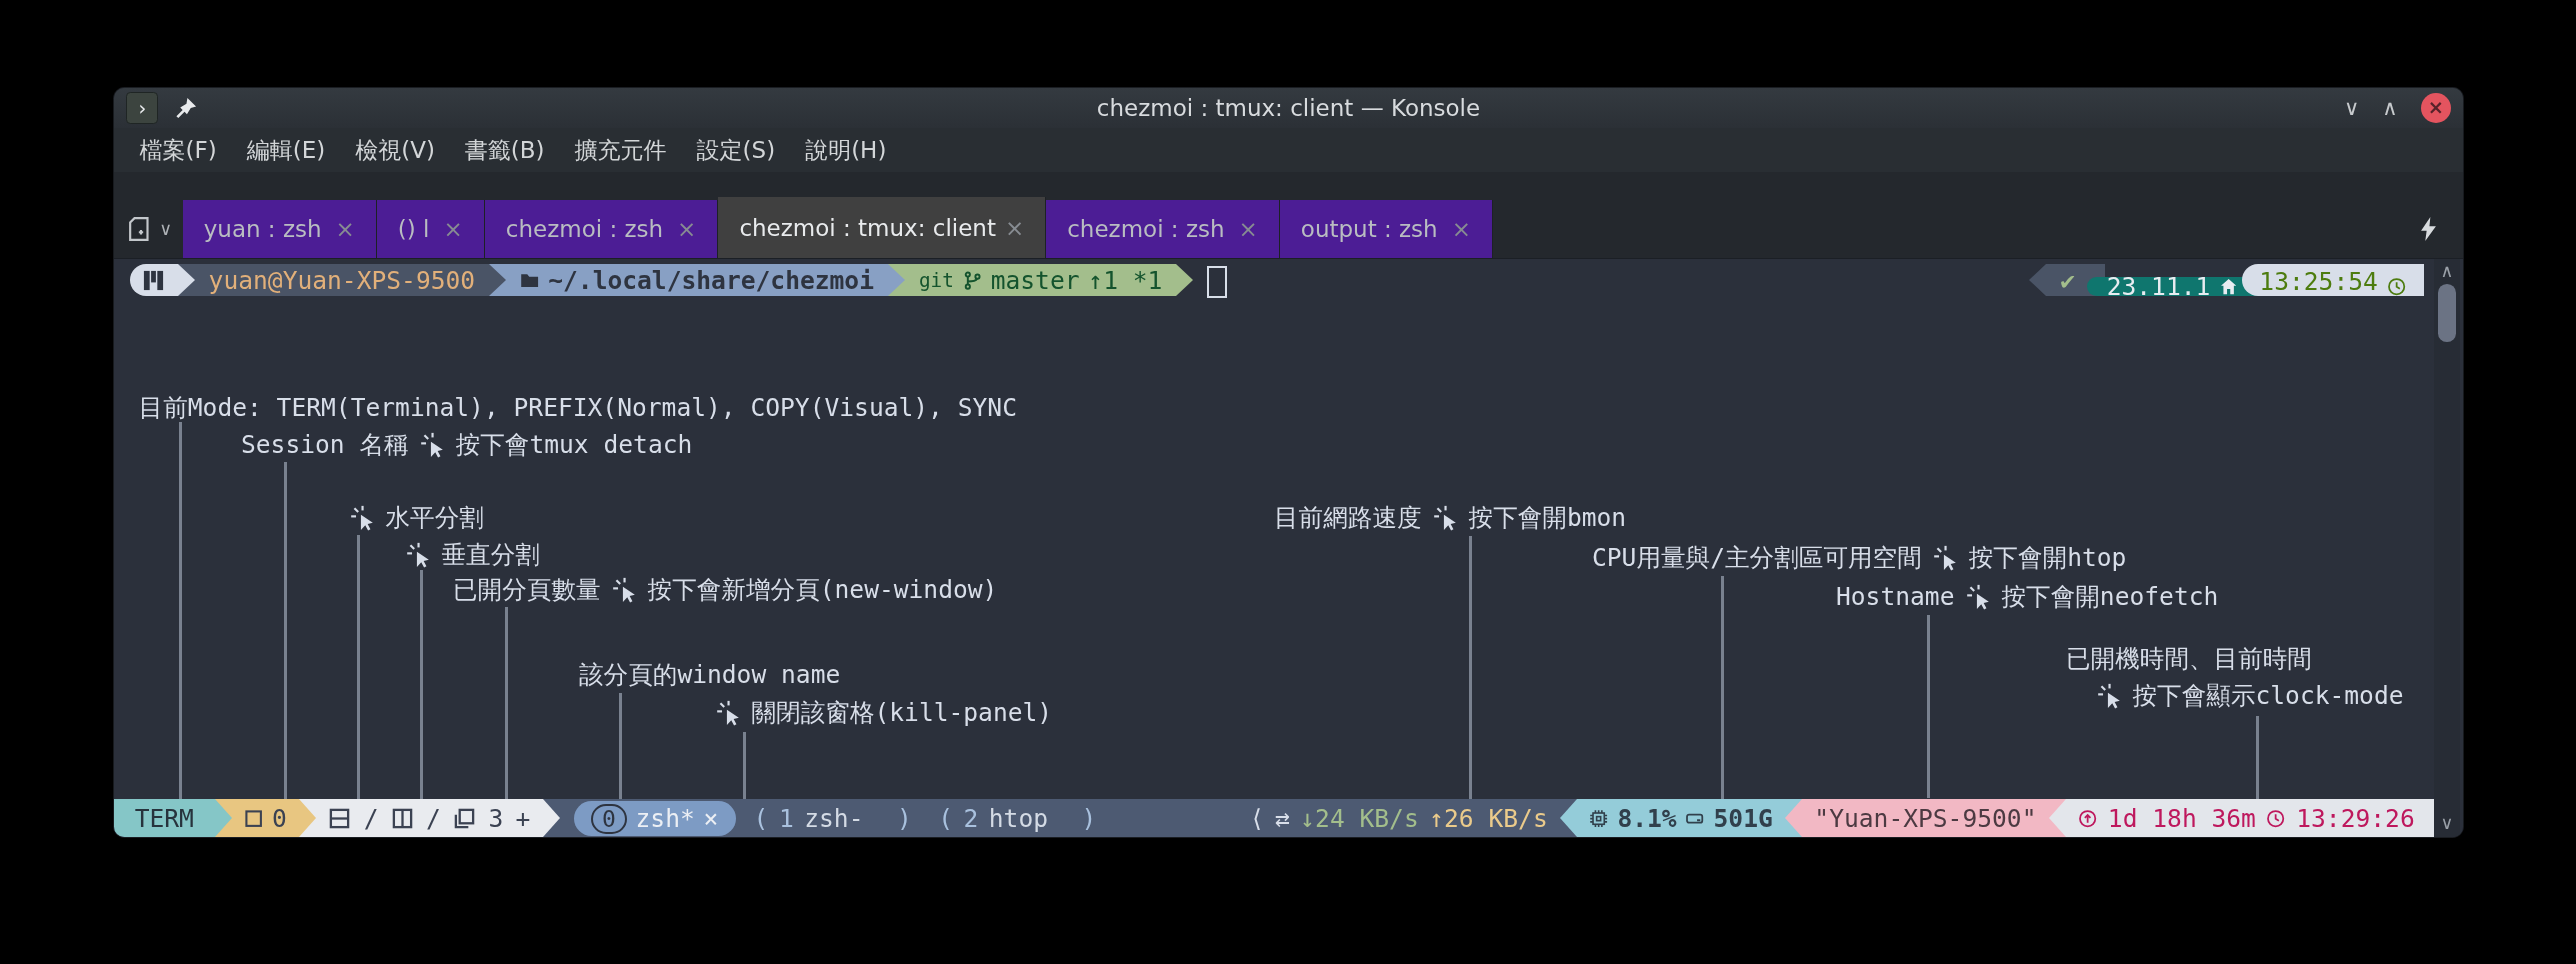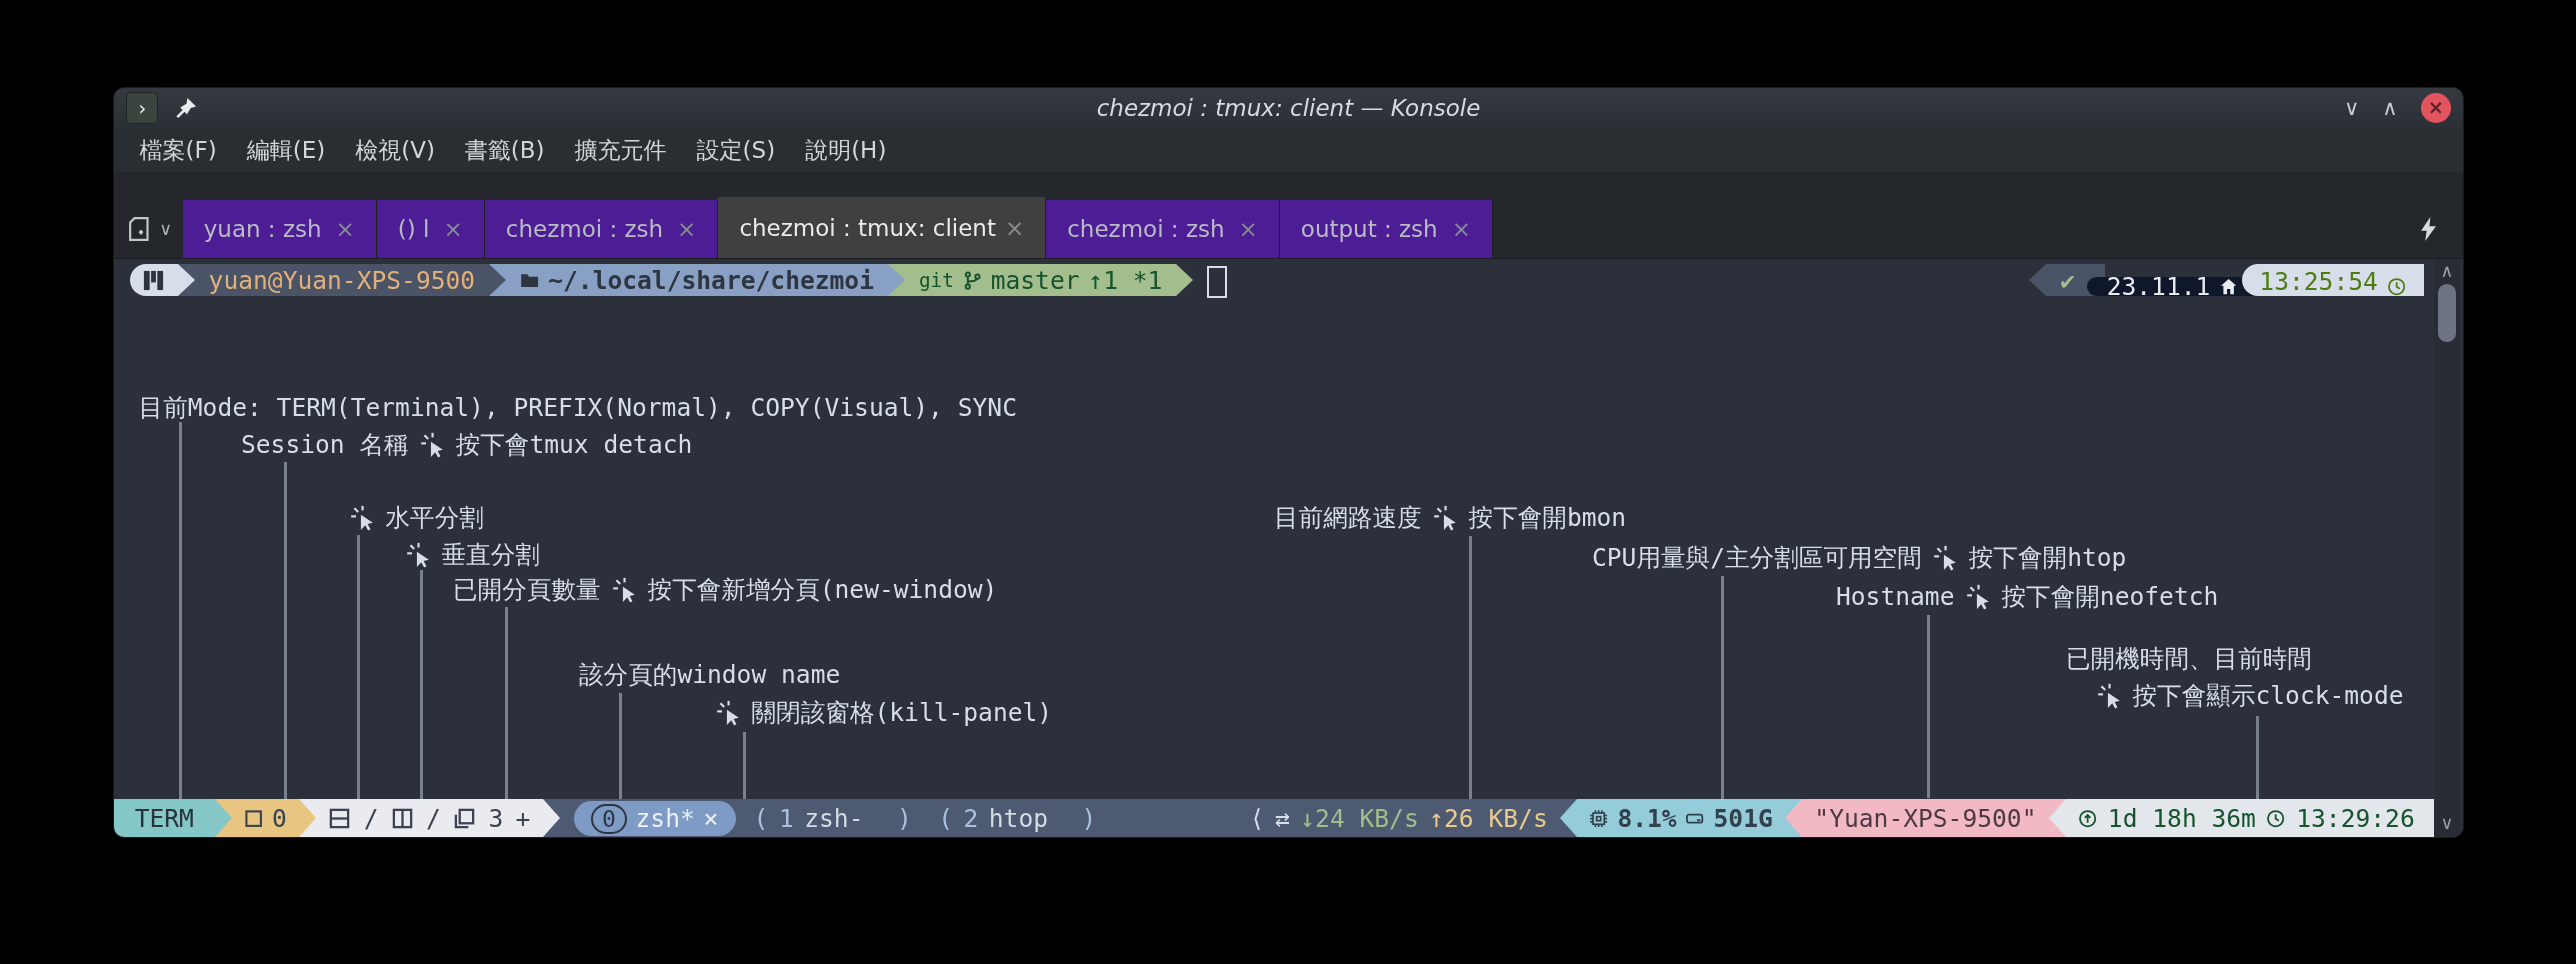--- a/index.html
+++ b/index.html
@@ -12,21 +12,21 @@
           background:#2b303b;border-radius:10.5px;overflow:hidden;
           box-shadow:0 0 0 0.9px #1a1d22, 0 16px 53px rgba(0,0,0,.6);
           display:flex;flex-direction:column;}
 
   
   .titlebar{height:40px;flex:0 0 40px;background:linear-gradient(#343a40,#2b3036);
             display:flex;align-items:center;position:relative;padding:0 12.3px;}
   .titlebar .appicon{width:30px;height:30px;background:#3c443f;border:0.9px solid #1f2524;border-radius:4.4px;
             color:#e8eaec;font-size:19.3px;display:flex;align-items:center;justify-content:center;margin-right:16px;}
   .titlebar .pin{color:#e8eaec;width:23px;height:23px;}
-  .title-text{position:absolute;left:0;right:0;text-align:center;color:#d8dbde;font-size:23px;pointer-events:none;font-style:italic;}
+  .title-text{position:absolute;left:0;right:0;text-align:center;color:#d8dbde;font-size:23px;pointer-events:none;}
   .winbtns{margin-left:auto;display:flex;align-items:center;gap:23px;z-index:2;}
   .winbtn{color:#c7cacd;font-size:21px;line-height:1;cursor:default;}
   .winbtn.close{width:30px;height:30px;border-radius:50%;background:#e4545f;color:#57222a;
             display:flex;align-items:center;justify-content:center;font-size:19.3px;font-weight:bold;}
 
   
   .menubar{height:44px;flex:0 0 44px;background:#292e33;display:flex;align-items:center;
            color:#d3d6d8;font-size:23px;padding-left:10.5px;}
   .menuitem{padding:0 15px;height:100%;display:flex;align-items:center;}
 
@@ -268,21 +268,21 @@
         </div>
         <div class="arrR" style="border-left-color:#a3be8c;"></div>
         <div class="cursor"></div>
       </div>
 
       <div class="promptR">
         <div class="arrL"></div>
         <div class="pseg" style="background:#4a5466;color:#a3be8c;padding-right:30px;">
           <span>✔</span>
         </div>
-        <div class="pseg" style="background:#0f172a;color:#e8ecf1;border-radius:16px 0 0 16px;margin-left:-17.6px;padding:0 19.3px;margin-top:13px;">
+        <div class="pseg" style="background:#0f766e;color:#e8ecf1;border-radius:16px 0 0 16px;margin-left:-17.6px;padding:0 19.3px;margin-top:13px;">
           <span>23.11.1</span>
           <svg class="icn-s" viewBox="0 0 22 22" width="19.3" height="19.3">
               <use href="#icn-home"></use>
             </svg>
         </div>
         <div class="pseg" style="background:#d8dee9;color:#4d7c0f;border-radius:16px 0 0 16px;margin-left:-16px;padding:0 17.6px;align-items:flex-end;">
           <span>13:25:54</span>
           <svg class="icn-s" viewBox="0 0 22 22" width="19.3" height="19.3">
               <use href="#icn-clock"></use>
             </svg>
@@ -434,21 +434,21 @@
           <svg class="icn-s" viewBox="0 0 22 22" width="19.3" height="19.3">
               <use href="#icn-disk"></use>
             </svg>
           <span>501G</span>
         </div>
         <div class="s-arrL" style="border-top-color:#94ccd9;border-bottom-color:#94ccd9;border-right-color:#f2b8c4;"></div>
         <div class="sseg" style="background:#f2b8c4;color:#4c3a42;">
           <span>"Yuan-XPS-9500"</span>
         </div>
         <div class="s-arrL" style="border-top-color:#f2b8c4;border-bottom-color:#f2b8c4;border-right-color:#e3e6eb;"></div>
-        <div class="sseg" style="background:#e3e6eb;color:#14532d;gap:10.5px;padding-right:19.3px;">
+        <div class="sseg" style="background:#e3e6eb;color:#be185d;gap:10.5px;padding-right:19.3px;">
           <svg class="icn-s" viewBox="0 0 22 22" width="19.3" height="19.3">
               <use href="#icn-uptime"></use>
             </svg>
           <span>1d 18h 36m</span>
           <svg class="icn-s" viewBox="0 0 22 22" width="19.3" height="19.3">
               <use href="#icn-clock"></use>
             </svg>
           <span>13:29:26</span>
         </div>
       </div>

